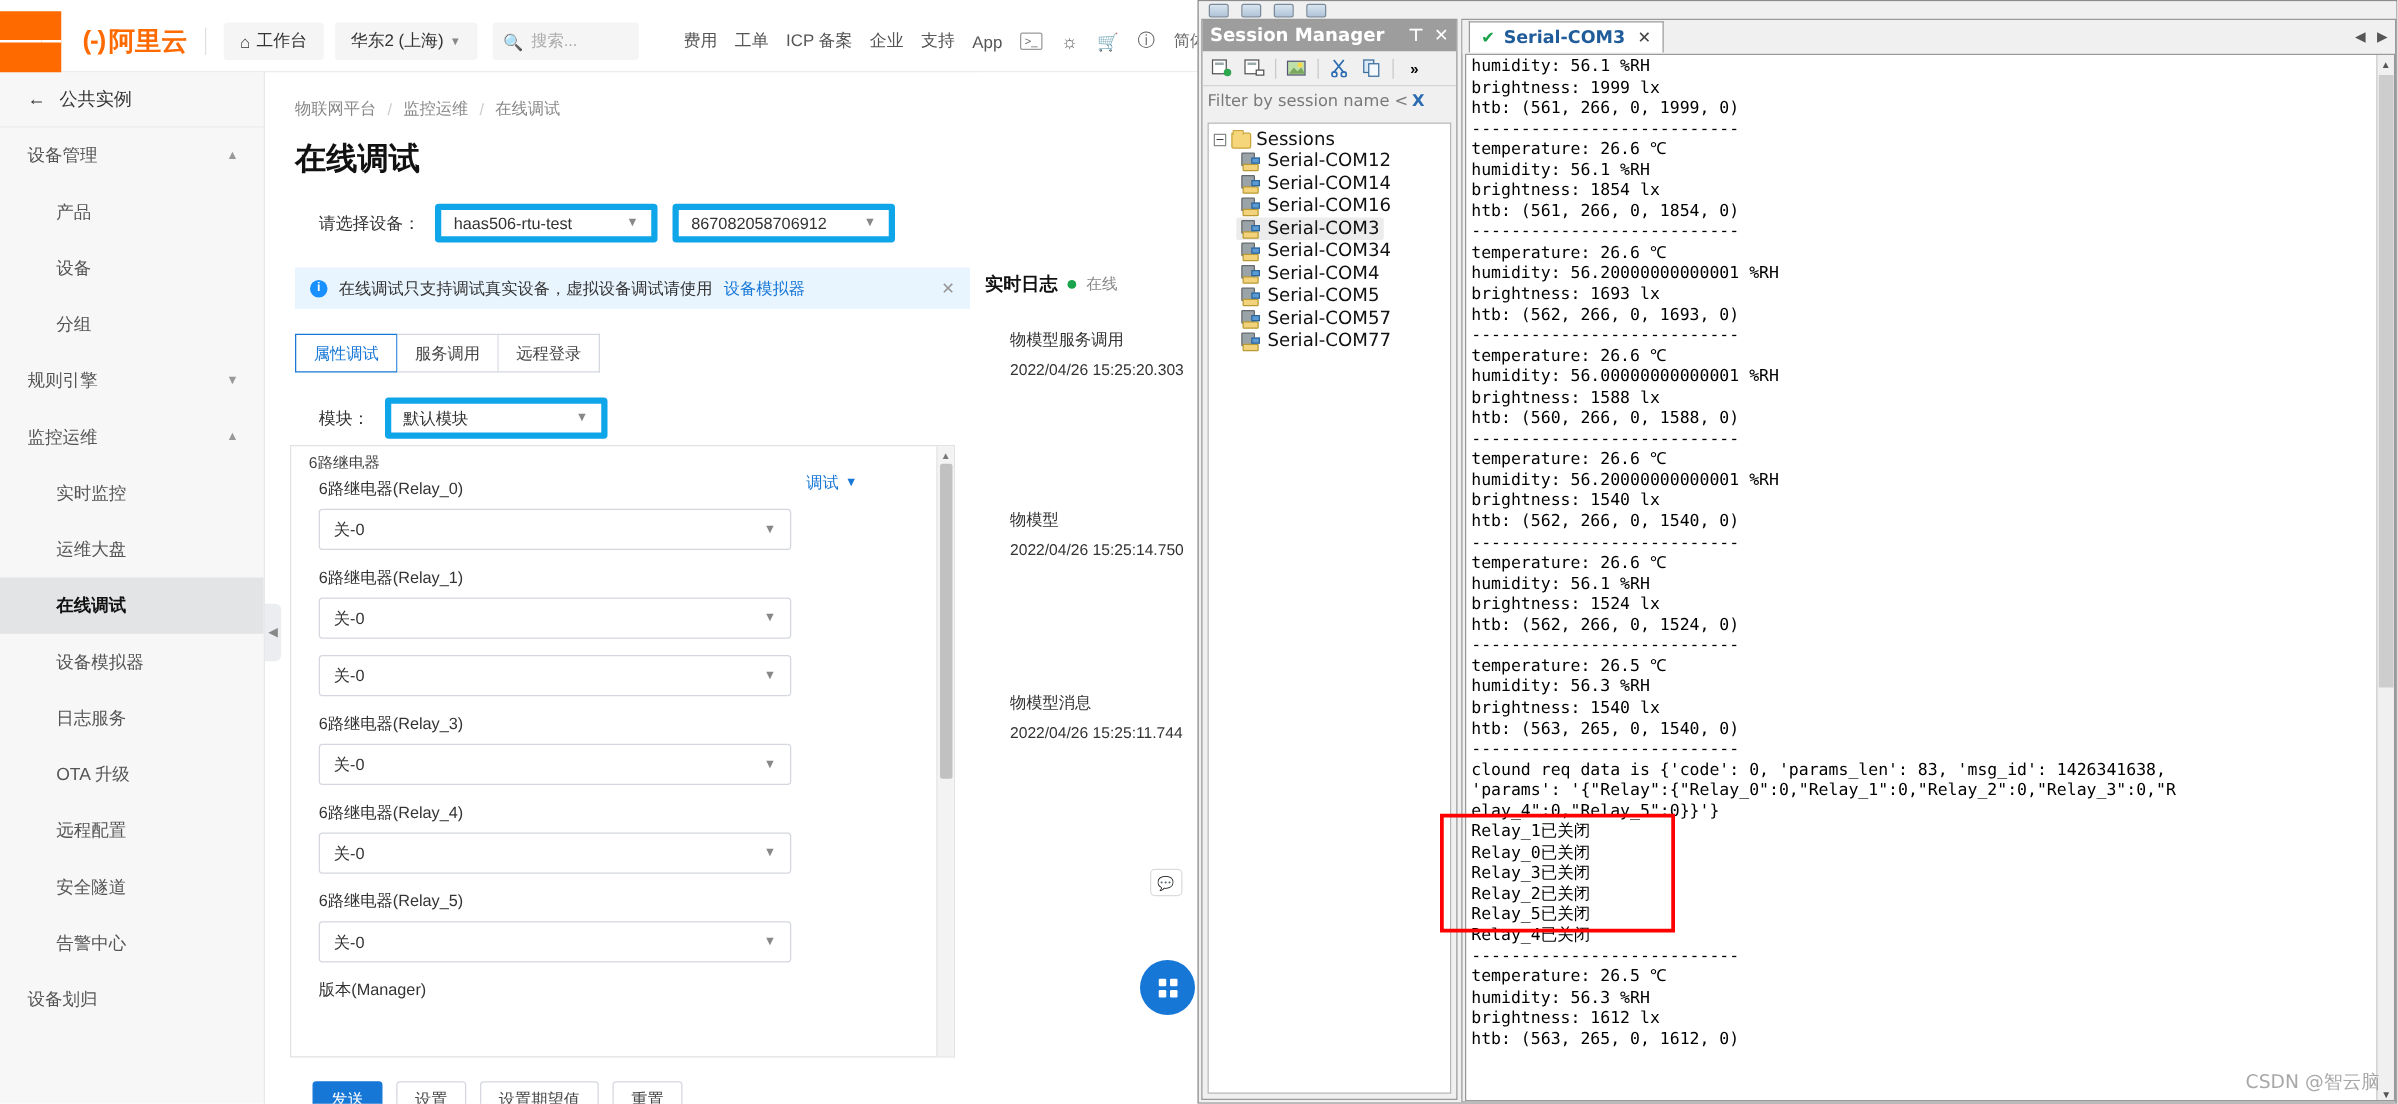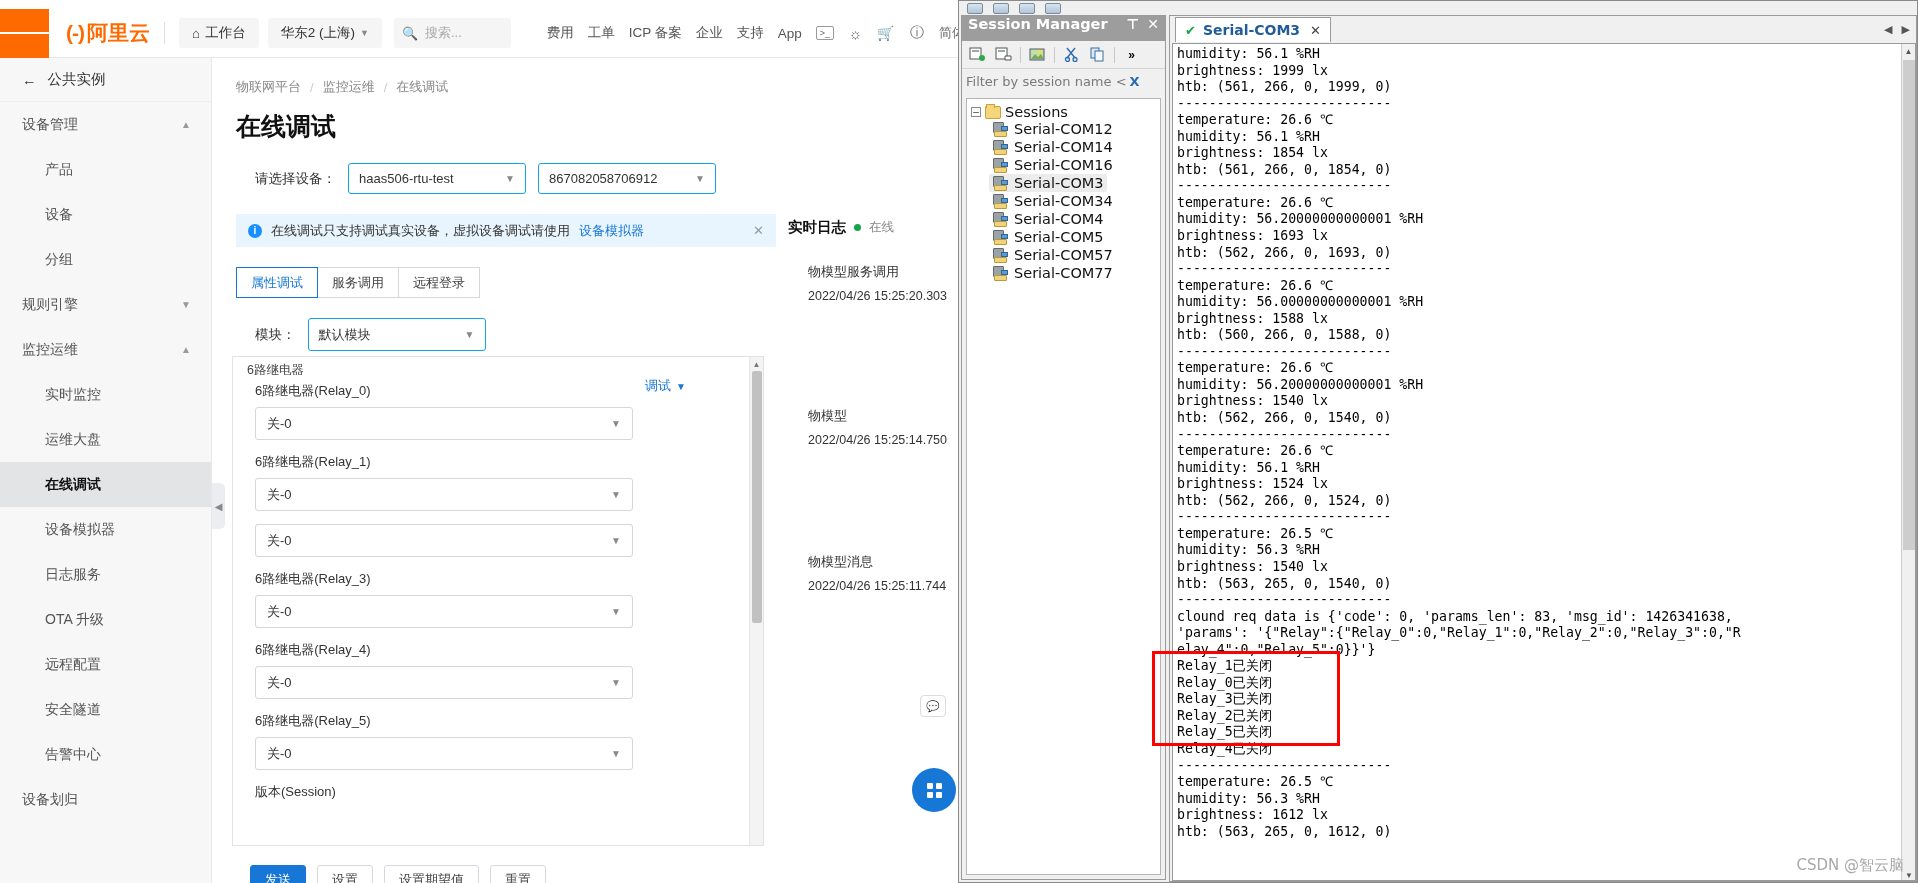--- a/index.html
+++ b/index.html
@@ -87,21 +87,21 @@
   .main { position: absolute; left: 213px; top: 58px; width: 1705px; height: 825px; background: #fff; overflow: hidden; }
   .breadcrumb { display: flex; align-items: center; gap: 9px; font-size: 13px; color: #888; padding: 20px 0 0 23px; }
   .breadcrumb .bc { cursor: pointer; }
   .breadcrumb .bc.last { color: #888; cursor: default; }
   .breadcrumb .sep { color: #ccc; }
   .page-title { font-size: 25px; font-weight: bold; color: #111; padding: 14px 0 0 23px; }
 
   .device-row { display: flex; align-items: center; gap: 12px; padding: 20px 0 0 23px; }
   .field-label { font-size: 13.5px; color: #333; margin-left: 19px; }
   .select {
-    height: 31px; border: 1px solid #0ea5e9; border-radius: 3px; background: #fff;
+    height: 31px; border: 5px solid #0ea5e9; border-radius: 3px; background: #fff;
     display: flex; align-items: center; justify-content: space-between;
     padding: 0 10px; font-size: 13px; color: #333; cursor: pointer;
   }
   .select .sc { color: #888; font-size: 10px; margin-left: 10px; }
 
   .alert {
     margin: 20px 0 0 23px; width: 540px; height: 33px; background: #e8f4fe;
     display: flex; align-items: center; padding: 0 12px; gap: 9px;
     font-size: 13px; color: #333;
   }
@@ -194,21 +194,21 @@
     position: absolute; left: 0; top: 0; width: 960px; height: 14px;
     background: #f0f0f0; display: flex; align-items: center; gap: 10px; padding-left: 8px;
   }
   .xs-ticon { width: 16px; height: 11px; background: linear-gradient(#d8e4ef,#b0c4d8); border: 1px solid #7a8b9b; border-radius: 2px; }
 
   .sm-panel {
     position: absolute; left: 2px; top: 14px; width: 205px; height: 865px;
     background: #f0f0f0; border: 1px solid #9a9a9a;
   }
   .sm-title {
-    height: 25px; background: #9d9d9d; display: flex; align-items: flex-start;
+    height: 25px; background: #9d9d9d; display: flex; align-items: center;
     padding: 0 6px; color: #fff; font-size: 14.5px; font-weight: bold;
     font-family: "DejaVu Sans", sans-serif;
   }
   .sm-title .spacer { flex: 1; }
   .sm-title .pin, .sm-title .cl { margin-left: 8px; cursor: pointer; font-size: 14px; }
   .sm-toolbar {
     height: 28px; display: flex; align-items: center; gap: 7px; padding: 0 6px;
     border-bottom: 1px solid #d4d4d4;
   }
   .sm-ti { width: 19px; height: 17px; display: flex; align-items: center; justify-content: center; cursor: pointer; }
@@ -462,21 +462,21 @@
             </div>
           </div>
           <div class="relay-item">
             <div class="relay-label">6路继电器(Relay_5)</div>
             <div class="relay-select">
               <span>关-0</span>
               <span class="sc" style="color:#888;font-size:10px;">▼</span>
             </div>
           </div>
           <div class="relay-item">
-            <div class="relay-label">版本(Session)</div>
+            <div class="relay-label">版本(Manager)</div>
           </div>
         </div>
       </div>
       <div class="scrollbar-v">
         <div class="sb-arrow">▲</div>
         <div class="sb-thumb"></div>
       </div>
     </div>
 
     <div class="debug-link">

